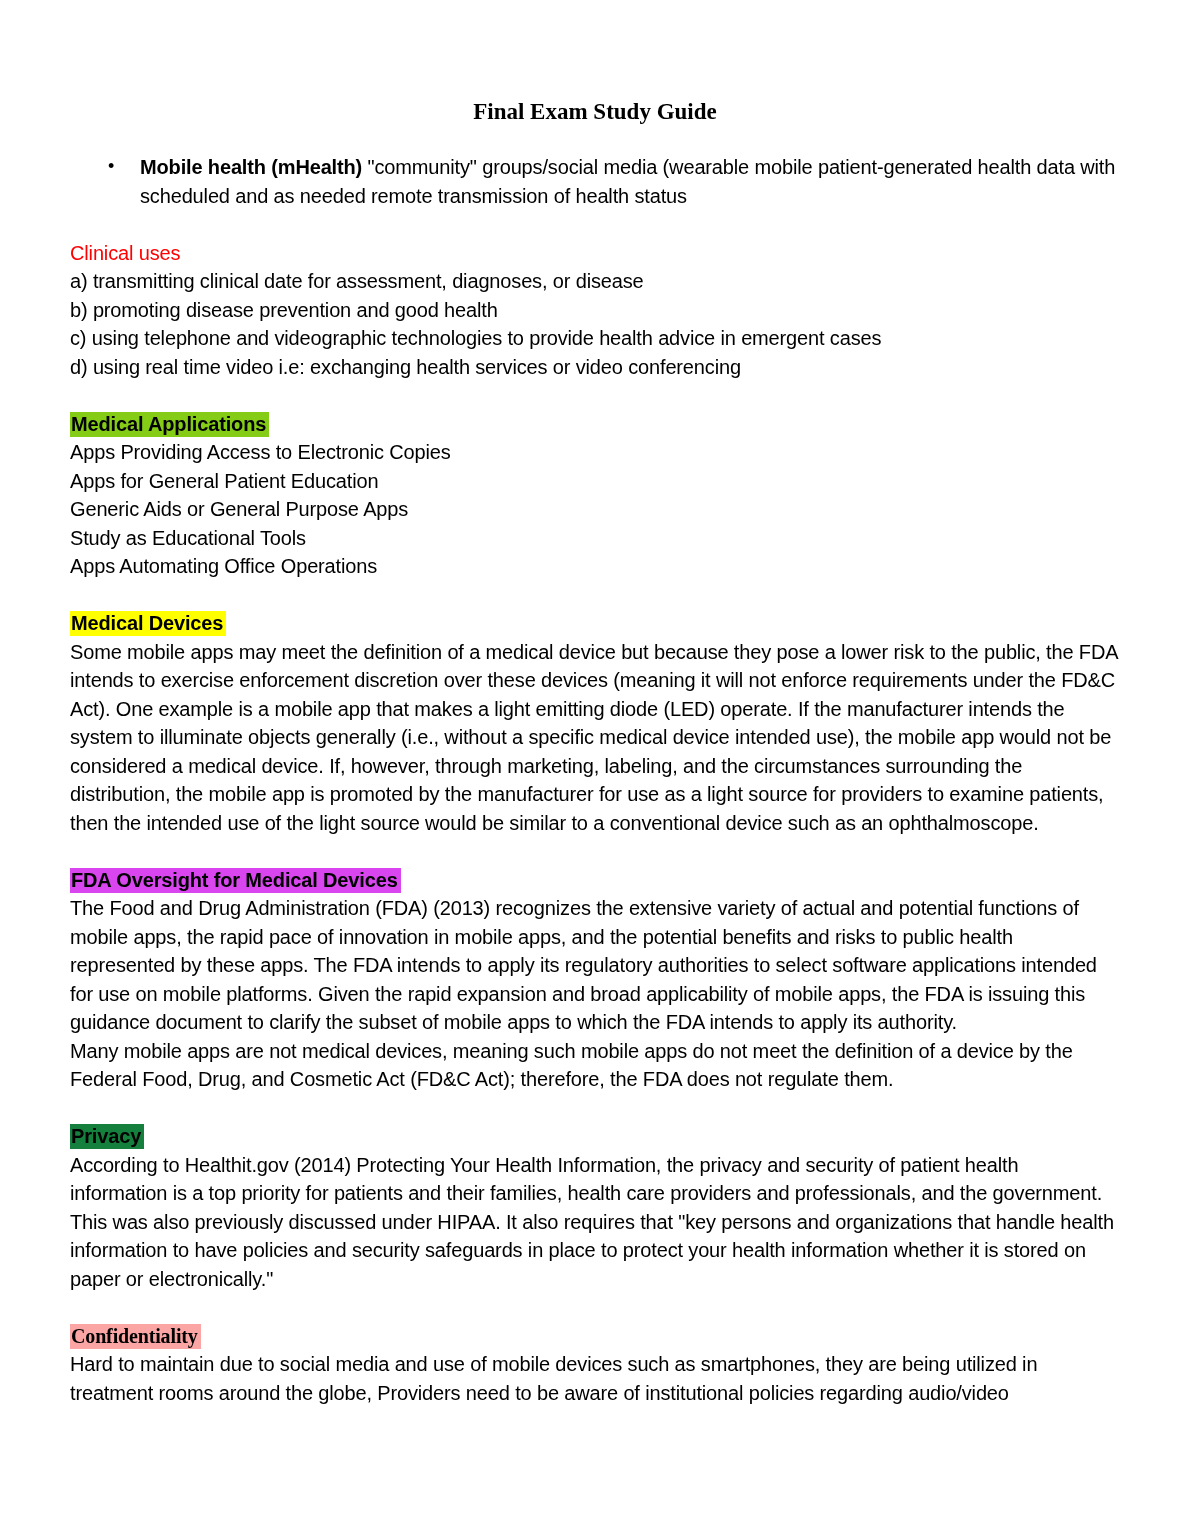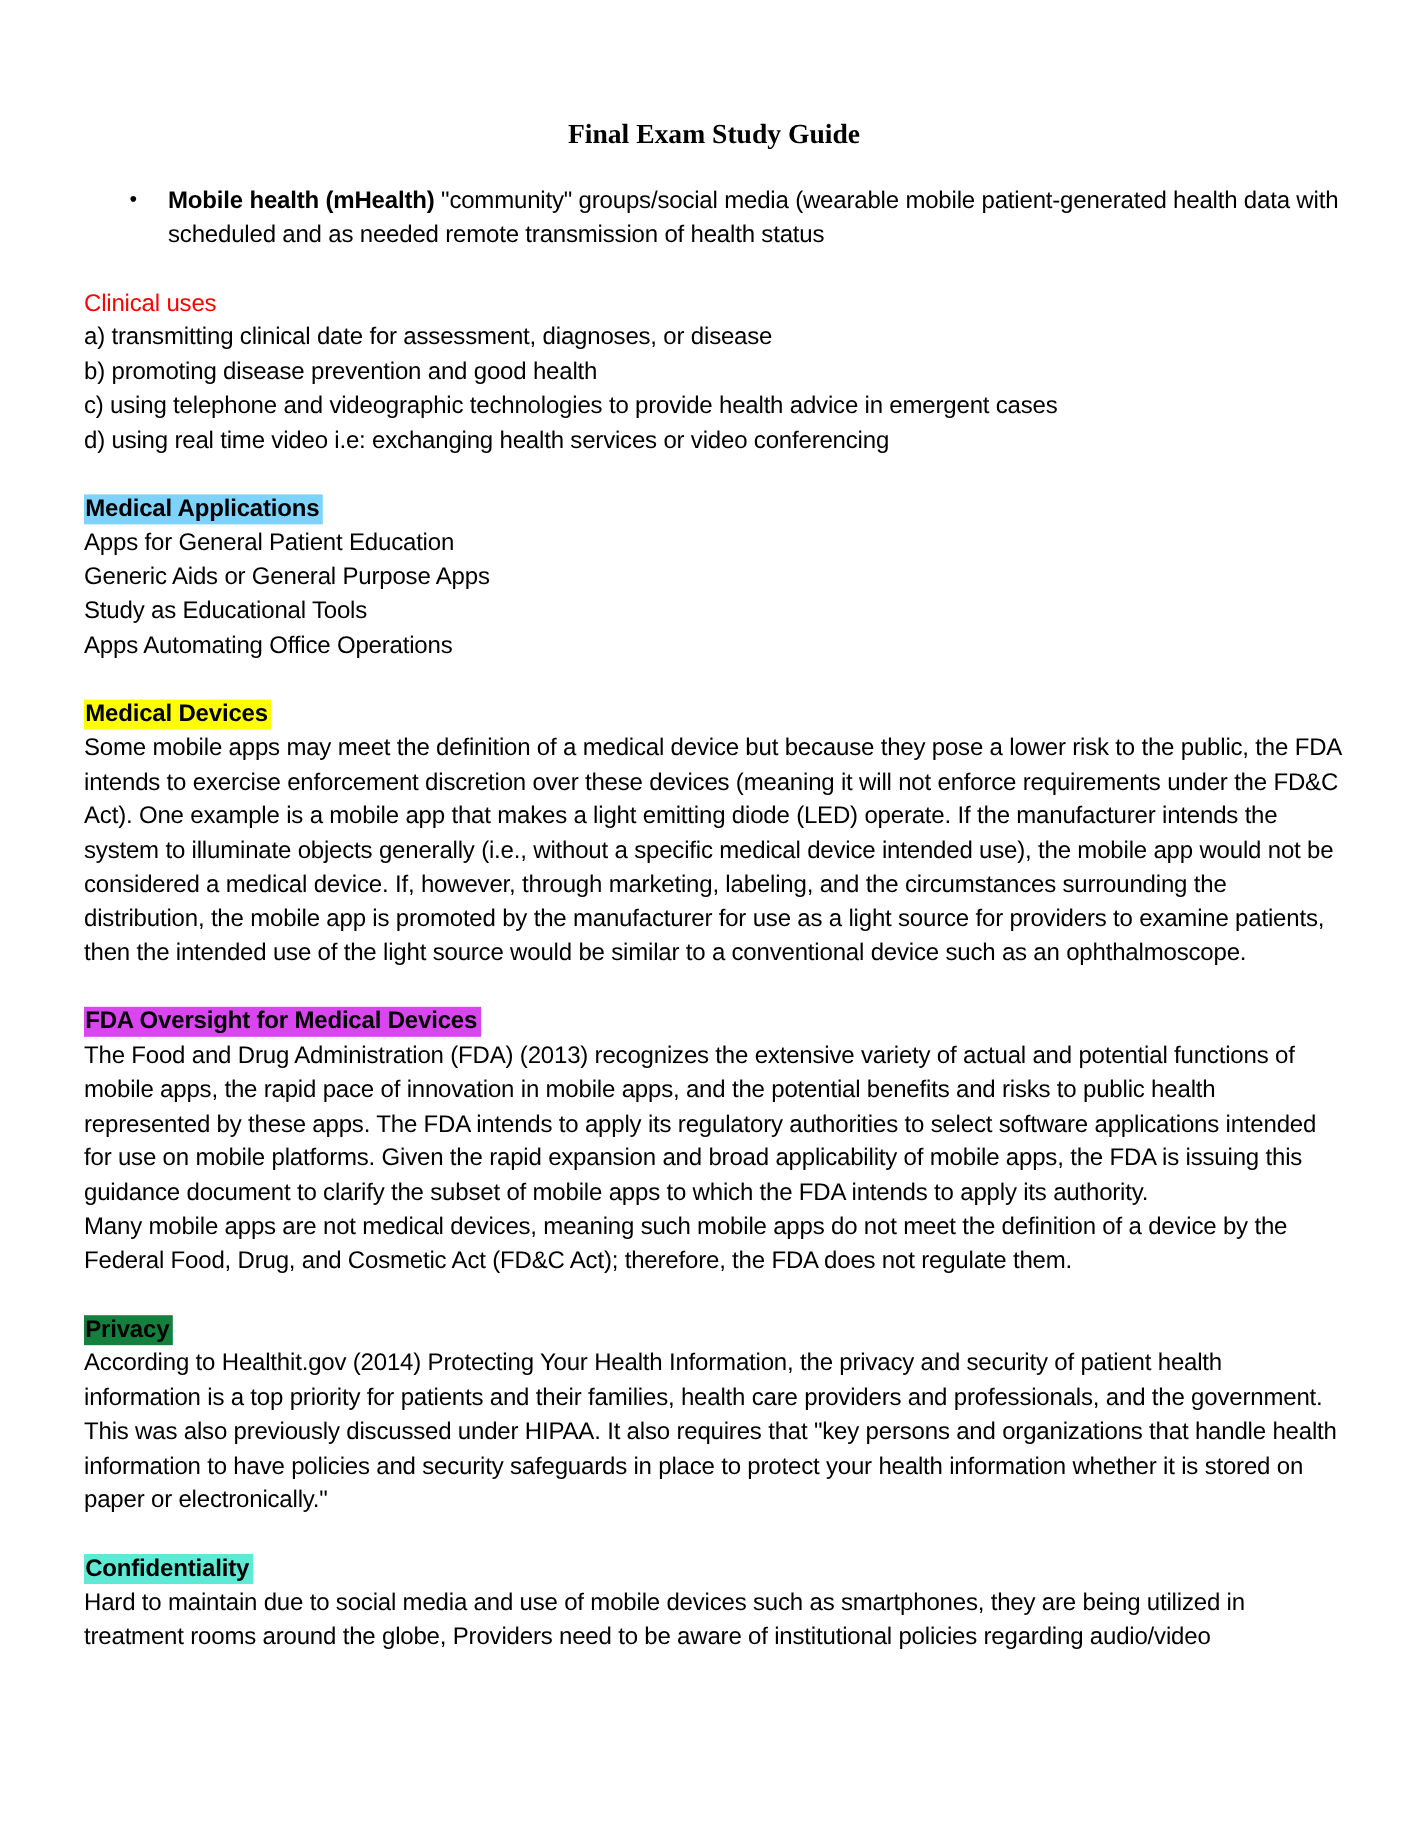--- a/index.html
+++ b/index.html
@@ -57,21 +57,22 @@
 
   <section class="sec">
     <p class="red-heading" style="color:#FF0000;margin-top:17px;">Clinical uses</p>
     <p>a) transmitting clinical date for assessment, diagnoses, or disease</p>
     <p>b) promoting disease prevention and good health</p>
     <p>c) using telephone and videographic technologies to provide health advice in emergent cases</p>
     <p>d) using real time video i.e: exchanging health services or video conferencing</p>
   </section>
 
   <section class="sec">
-    <p class="h-line"><span class="hl" style="background:#7dd3fc;">Medical Applications</span></p>
+    <p class="h-line"><span class="hl" style="background:#84cc16;">Medical Applications</span></p>
+    <p>Apps Providing Access to Electronic Copies</p>
     <p>Apps for General Patient Education</p>
     <p>Generic Aids or General Purpose Apps</p>
     <p>Study as Educational Tools</p>
     <p>Apps Automating Office Operations</p>
   </section>
 
   <section class="sec">
     <p class="h-line"><span class="hl" style="background:#FFFF00;">Medical Devices</span></p>
     <p>Some mobile apps may meet the definition of a medical device but because they pose a lower risk to the public, the FDA intends to exercise enforcement discretion over these devices (meaning it will not enforce requirements under the FD&amp;C Act). One example is a mobile app that makes a light emitting diode (LED) operate. If the manufacturer intends the system to illuminate objects generally (i.e., without a specific medical device intended use), the mobile app would not be considered a medical device. If, however, through marketing, labeling, and the circumstances surrounding the distribution, the mobile app is promoted by the manufacturer for use as a light source for providers to examine patients, then the intended use of the light source would be similar to a conventional device such as an ophthalmoscope.</p>
   </section>
@@ -81,17 +82,17 @@
     <p>The Food and Drug Administration (FDA) (2013) recognizes the extensive variety of actual and potential functions of mobile apps, the rapid pace of innovation in mobile apps, and the potential benefits and risks to public health represented by these apps. The FDA intends to apply its regulatory authorities to select software applications intended for use on mobile platforms. Given the rapid expansion and broad applicability of mobile apps, the FDA is issuing this guidance document to clarify the subset of mobile apps to which the FDA intends to apply its authority.</p>
     <p>Many mobile apps are not medical devices, meaning such mobile apps do not meet the definition of a device by the Federal Food, Drug, and Cosmetic Act (FD&amp;C Act); therefore, the FDA does not regulate them.</p>
   </section>
 
   <section class="sec">
     <p class="h-line"><span class="hl" style="background:#15803d;">Privacy</span></p>
     <p>According to Healthit.gov (2014) Protecting Your Health Information, the privacy and security of patient health information is a top priority for patients and their families, health care providers and professionals, and the government. This was also previously discussed under HIPAA. It also requires that "key persons and organizations that handle health information to have policies and security safeguards in place to protect your health information whether it is stored on paper or electronically."</p>
   </section>
 
   <section class="sec">
-    <p class="h-line"><span class="hl" style="background:#5eead4;">Confidentiality</span></p>
+    <p class="h-line"><span class="hl" style="background:#fca5a5;font-family:Liberation Serif, serif;">Confidentiality</span></p>
     <p>Hard to maintain due to social media and use of mobile devices such as smartphones, they are being utilized in treatment rooms around the globe, Providers need to be aware of institutional policies regarding audio/video</p>
   </section>
 
 </div>
 
 </body></html>

